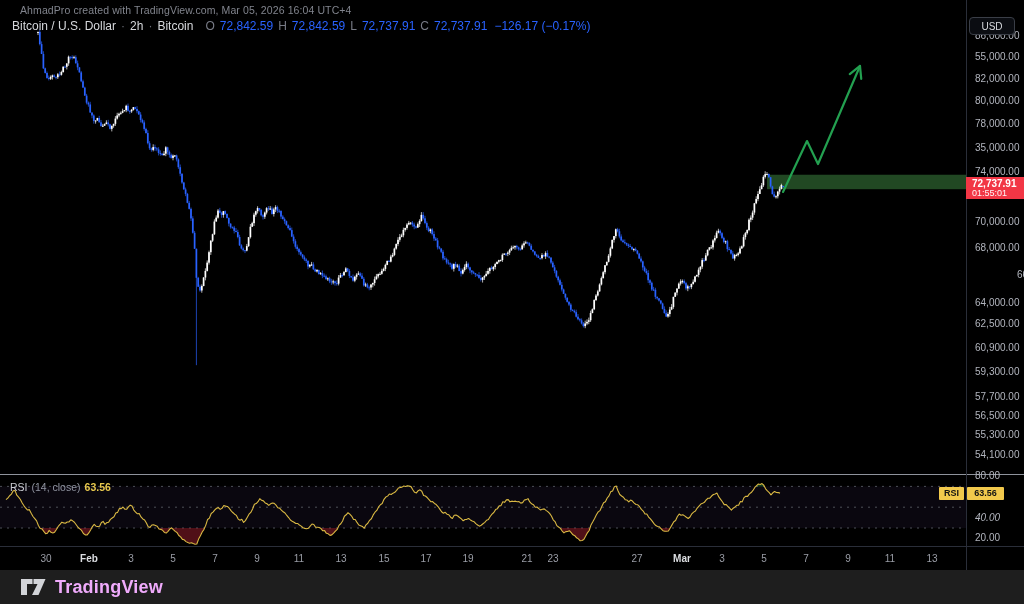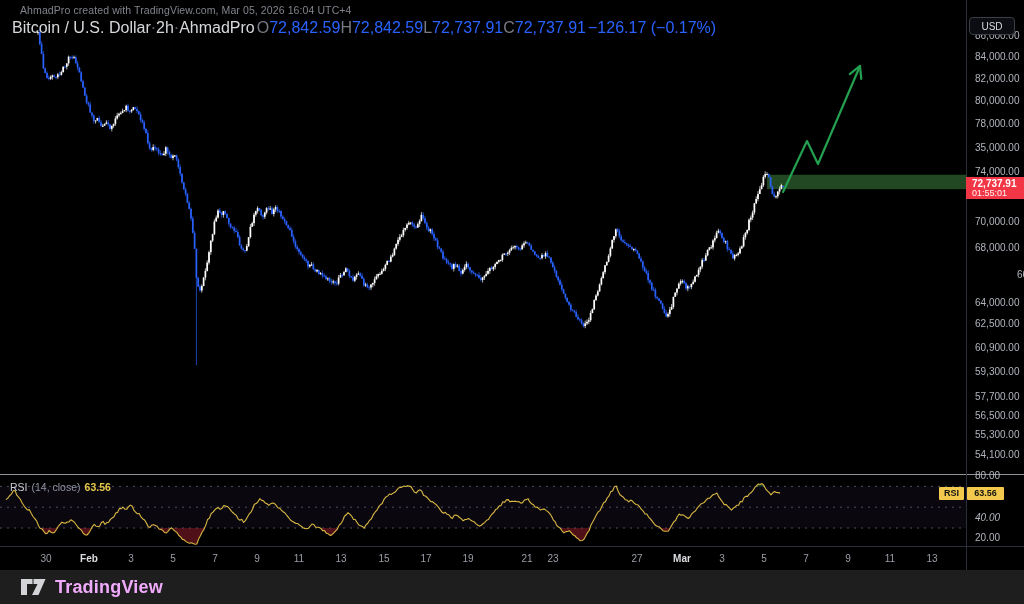--- a/index.html
+++ b/index.html
@@ -1,21 +1,21 @@
 <!DOCTYPE html>
 <html><head>
 <meta charset="utf-8">
 <style>
   html,body{margin:0;padding:0;background:#000;}
   body{width:1024px;height:604px;position:relative;overflow:hidden;
        font-family:"Liberation Sans",sans-serif;-webkit-font-smoothing:antialiased;}
   #stage{position:absolute;inset:0;width:1024px;height:430px;}
   #chart-svg{position:absolute;left:0;top:0;z-index:1;}
   .watermark{position:absolute;left:20px;top:4px;font-size:10.5px;color:#81848d;z-index:5;letter-spacing:.1px;}
-  .legend{position:absolute;left:12px;top:19px;font-size:16px;color:#d6d8dc;z-index:5;display:flex;align-items:baseline;white-space:nowrap;}
+  .legend{position:absolute;left:12px;top:19px;font-size:12px;color:#d6d8dc;z-index:5;display:flex;gap:5px;align-items:baseline;white-space:nowrap;}
   .legend .sep{color:#6b6e77;}
   .legend .dim{color:#787b86;}
   .legend .val{color:#2962ff;}
   .legend .chg{color:#2962ff;margin-left:2px;}
   .price-axis{position:absolute;left:966px;top:0;width:58px;height:570px;z-index:4;}
   .tick{position:absolute;left:9px;font-size:10px;color:#b2b5be;line-height:10px;}
   .currency-btn{position:absolute;left:3px;top:17px;width:46px;height:18px;background:#0b0d12;
       border:1px solid #3a3e47;border-radius:4px;color:#d8dade;font-size:10px;font-family:"Liberation Sans",sans-serif;
       display:flex;align-items:center;justify-content:center;padding:0;z-index:6;}
   .price-tag{position:absolute;left:0;top:177px;width:58px;height:22px;background:#f23645;color:#fff;
@@ -912,21 +912,21 @@
       <line x1="966.5" y1="0" x2="966.5" y2="570" stroke="#2a2e39" stroke-width="1"></line>
     </svg>
 
   <div class="watermark">AhmadPro created with TradingView.com, Mar 05, 2026 16:04 UTC+4</div>
 
   <div class="legend">
     <span>Bitcoin / U.S. Dollar</span>
     <span class="sep">·</span>
     <span>2h</span>
     <span class="sep">·</span>
-    <span>AhmadPro</span>
+    <span>Bitcoin</span>
     <span style="width:2px"></span>
     <span class="dim">O</span>
     <span class="val">72,842.59</span>
     <span class="dim">H</span>
     <span class="val">72,842.59</span>
     <span class="dim">L</span>
     <span class="val">72,737.91</span>
     <span class="dim">C</span>
     <span class="val">72,737.91</span>
     <span class="chg">−126.17 (−0.17%)</span>
@@ -938,21 +938,21 @@
     <span class="value">63.56</span>
   </div>
 
   <div class="price-axis">
     <button class="currency-btn">USD</button>
     <div class="price-tag">
       <div class="p">72,737.91</div>
       <div class="cd">01:55:01</div>
     </div>
   <div class="tick" style="top: 30.712px;">86,000.00</div>
-      <div class="tick" style="top: 52px;">84,000.00</div>
+      <div class="tick" style="top: 52px;">55,000.00</div>
       <div class="tick" style="top: 73.8011px;">82,000.00</div>
       <div class="tick" style="top: 96.1405px;">80,000.00</div>
       <div class="tick" style="top: 119.045px;">78,000.00</div>
       <div class="tick" style="top: 142.546px;">35,000.00</div>
       <div class="tick" style="top: 166.672px;">74,000.00</div>
       <div class="tick" style="top: 216.946px;">70,000.00</div>
       <div class="tick" style="top: 243.171px;">68,000.00</div>
       <div class="tick" style="top: 270.179px; padding-left: 42px;">66,000.00</div>
       <div class="tick" style="top: 298.018px;">64,000.00</div>
       <div class="tick" style="top: 319.475px;">62,500.00</div>

